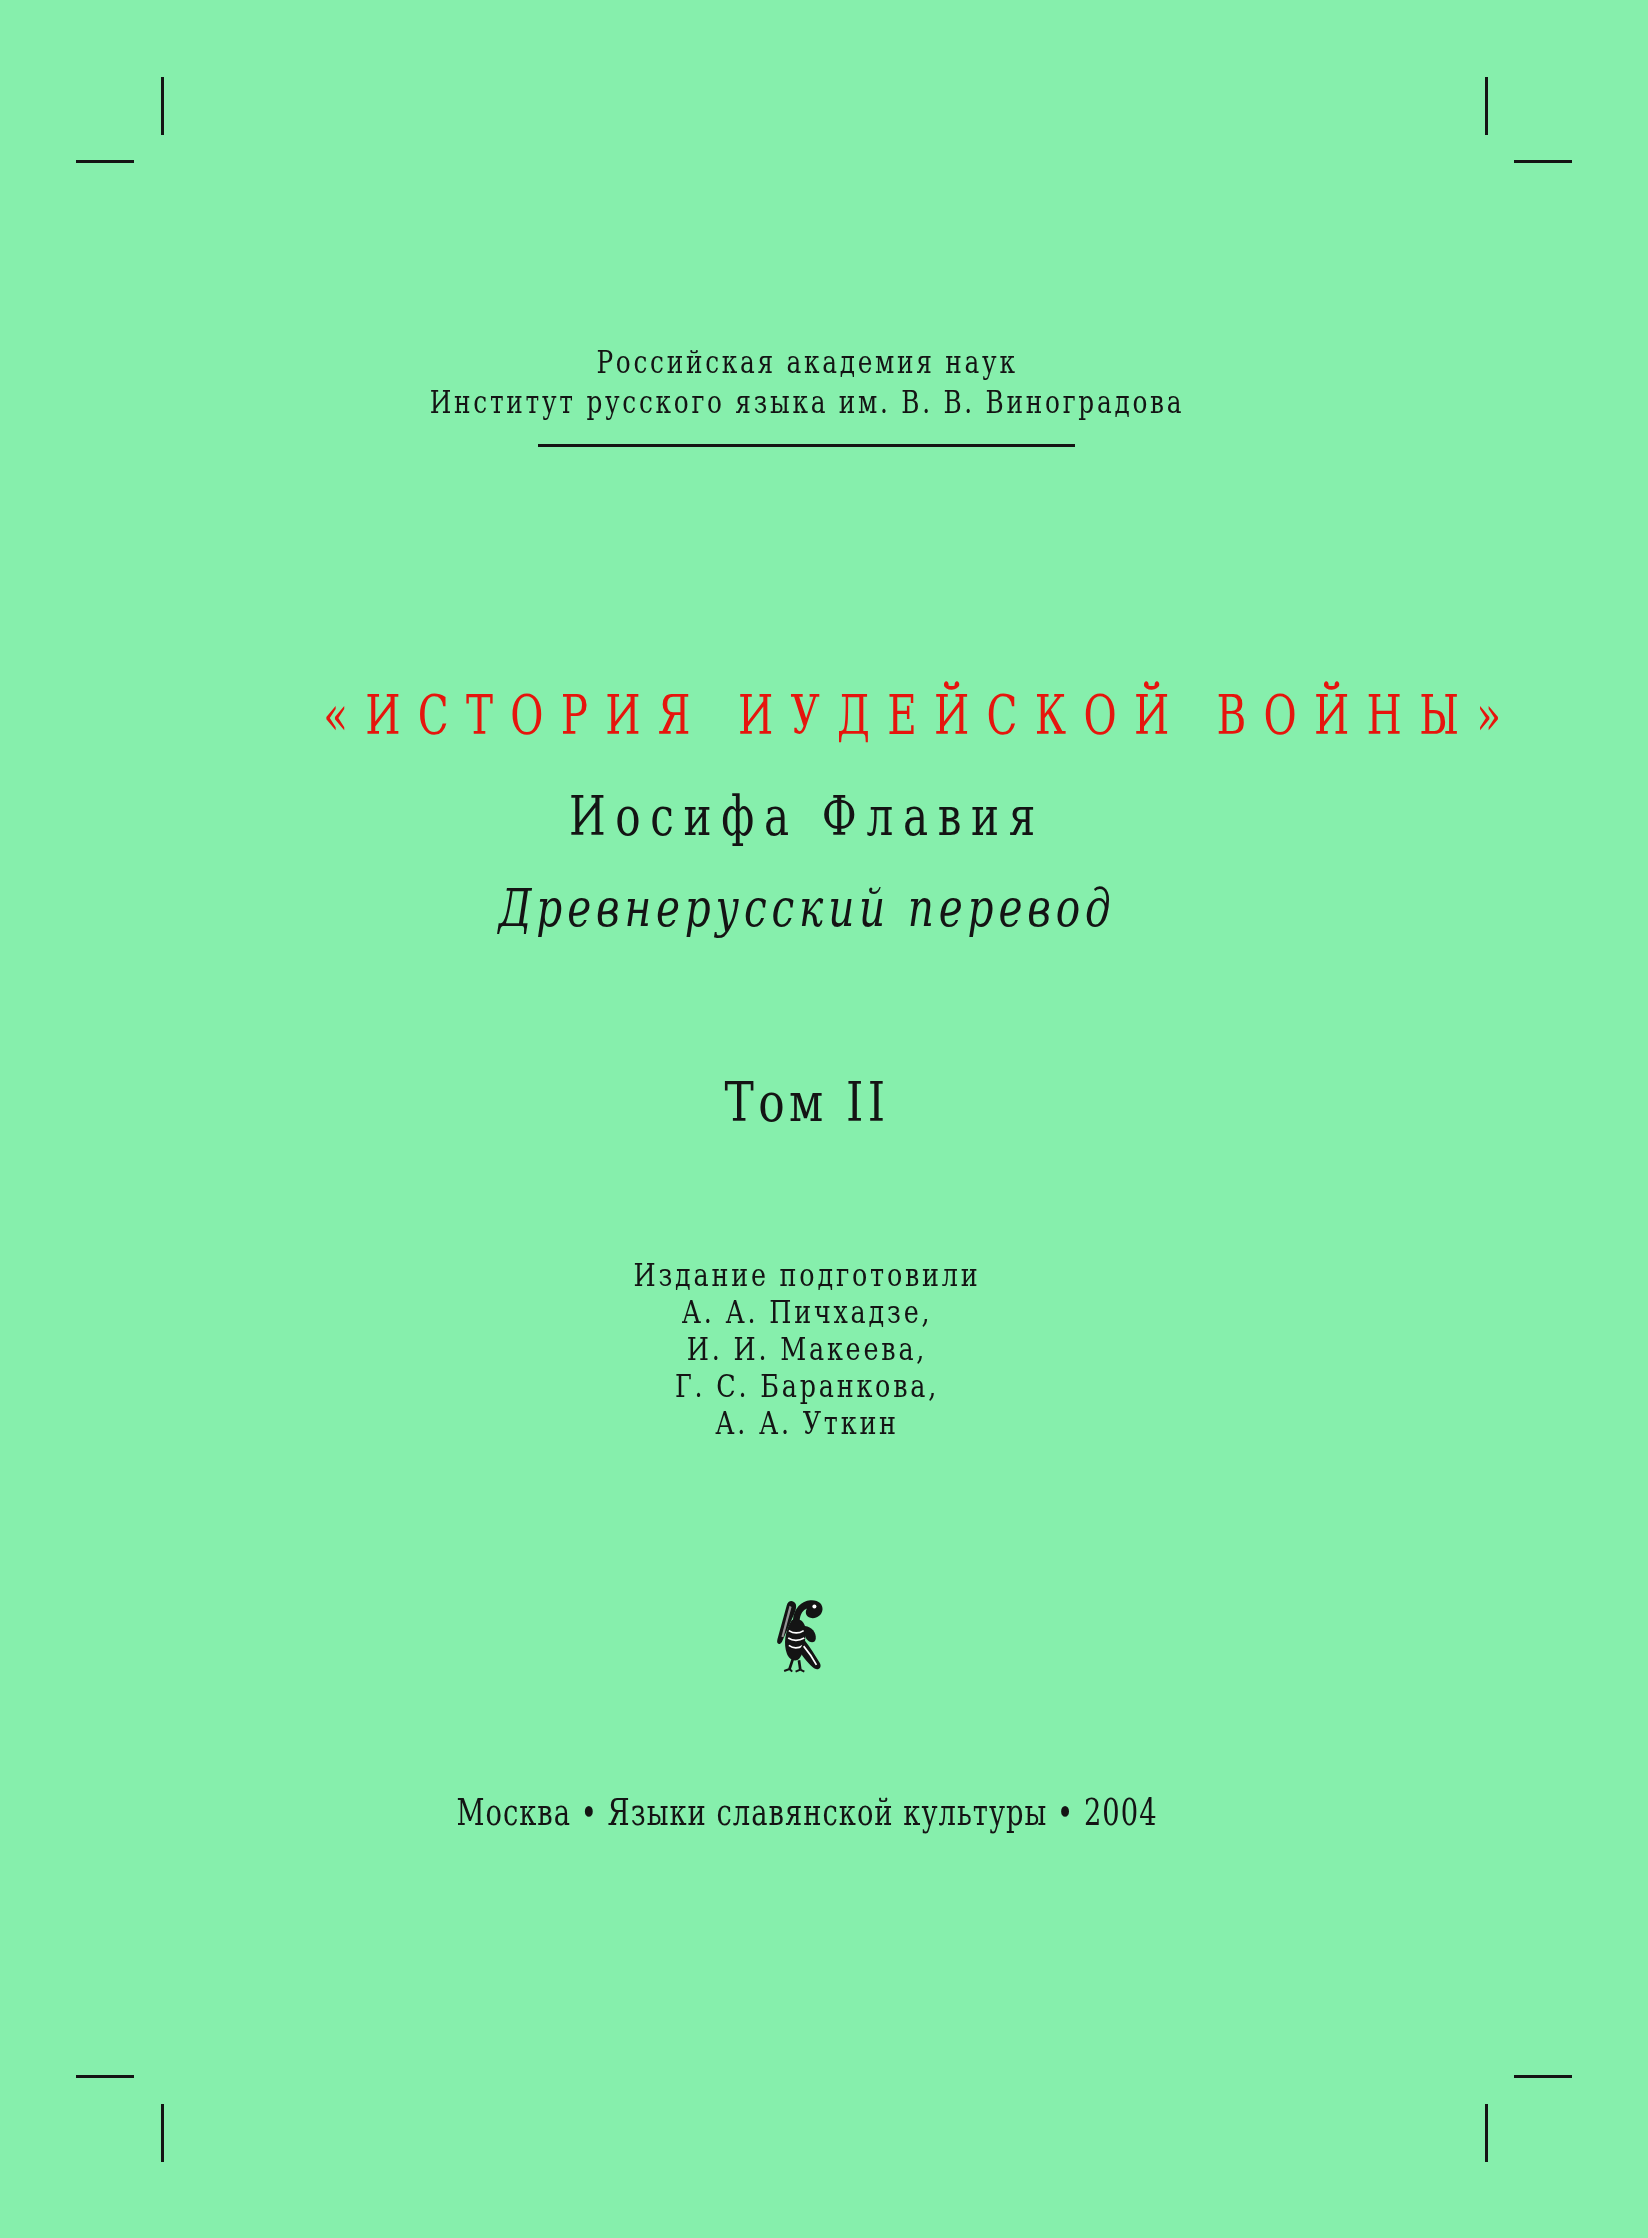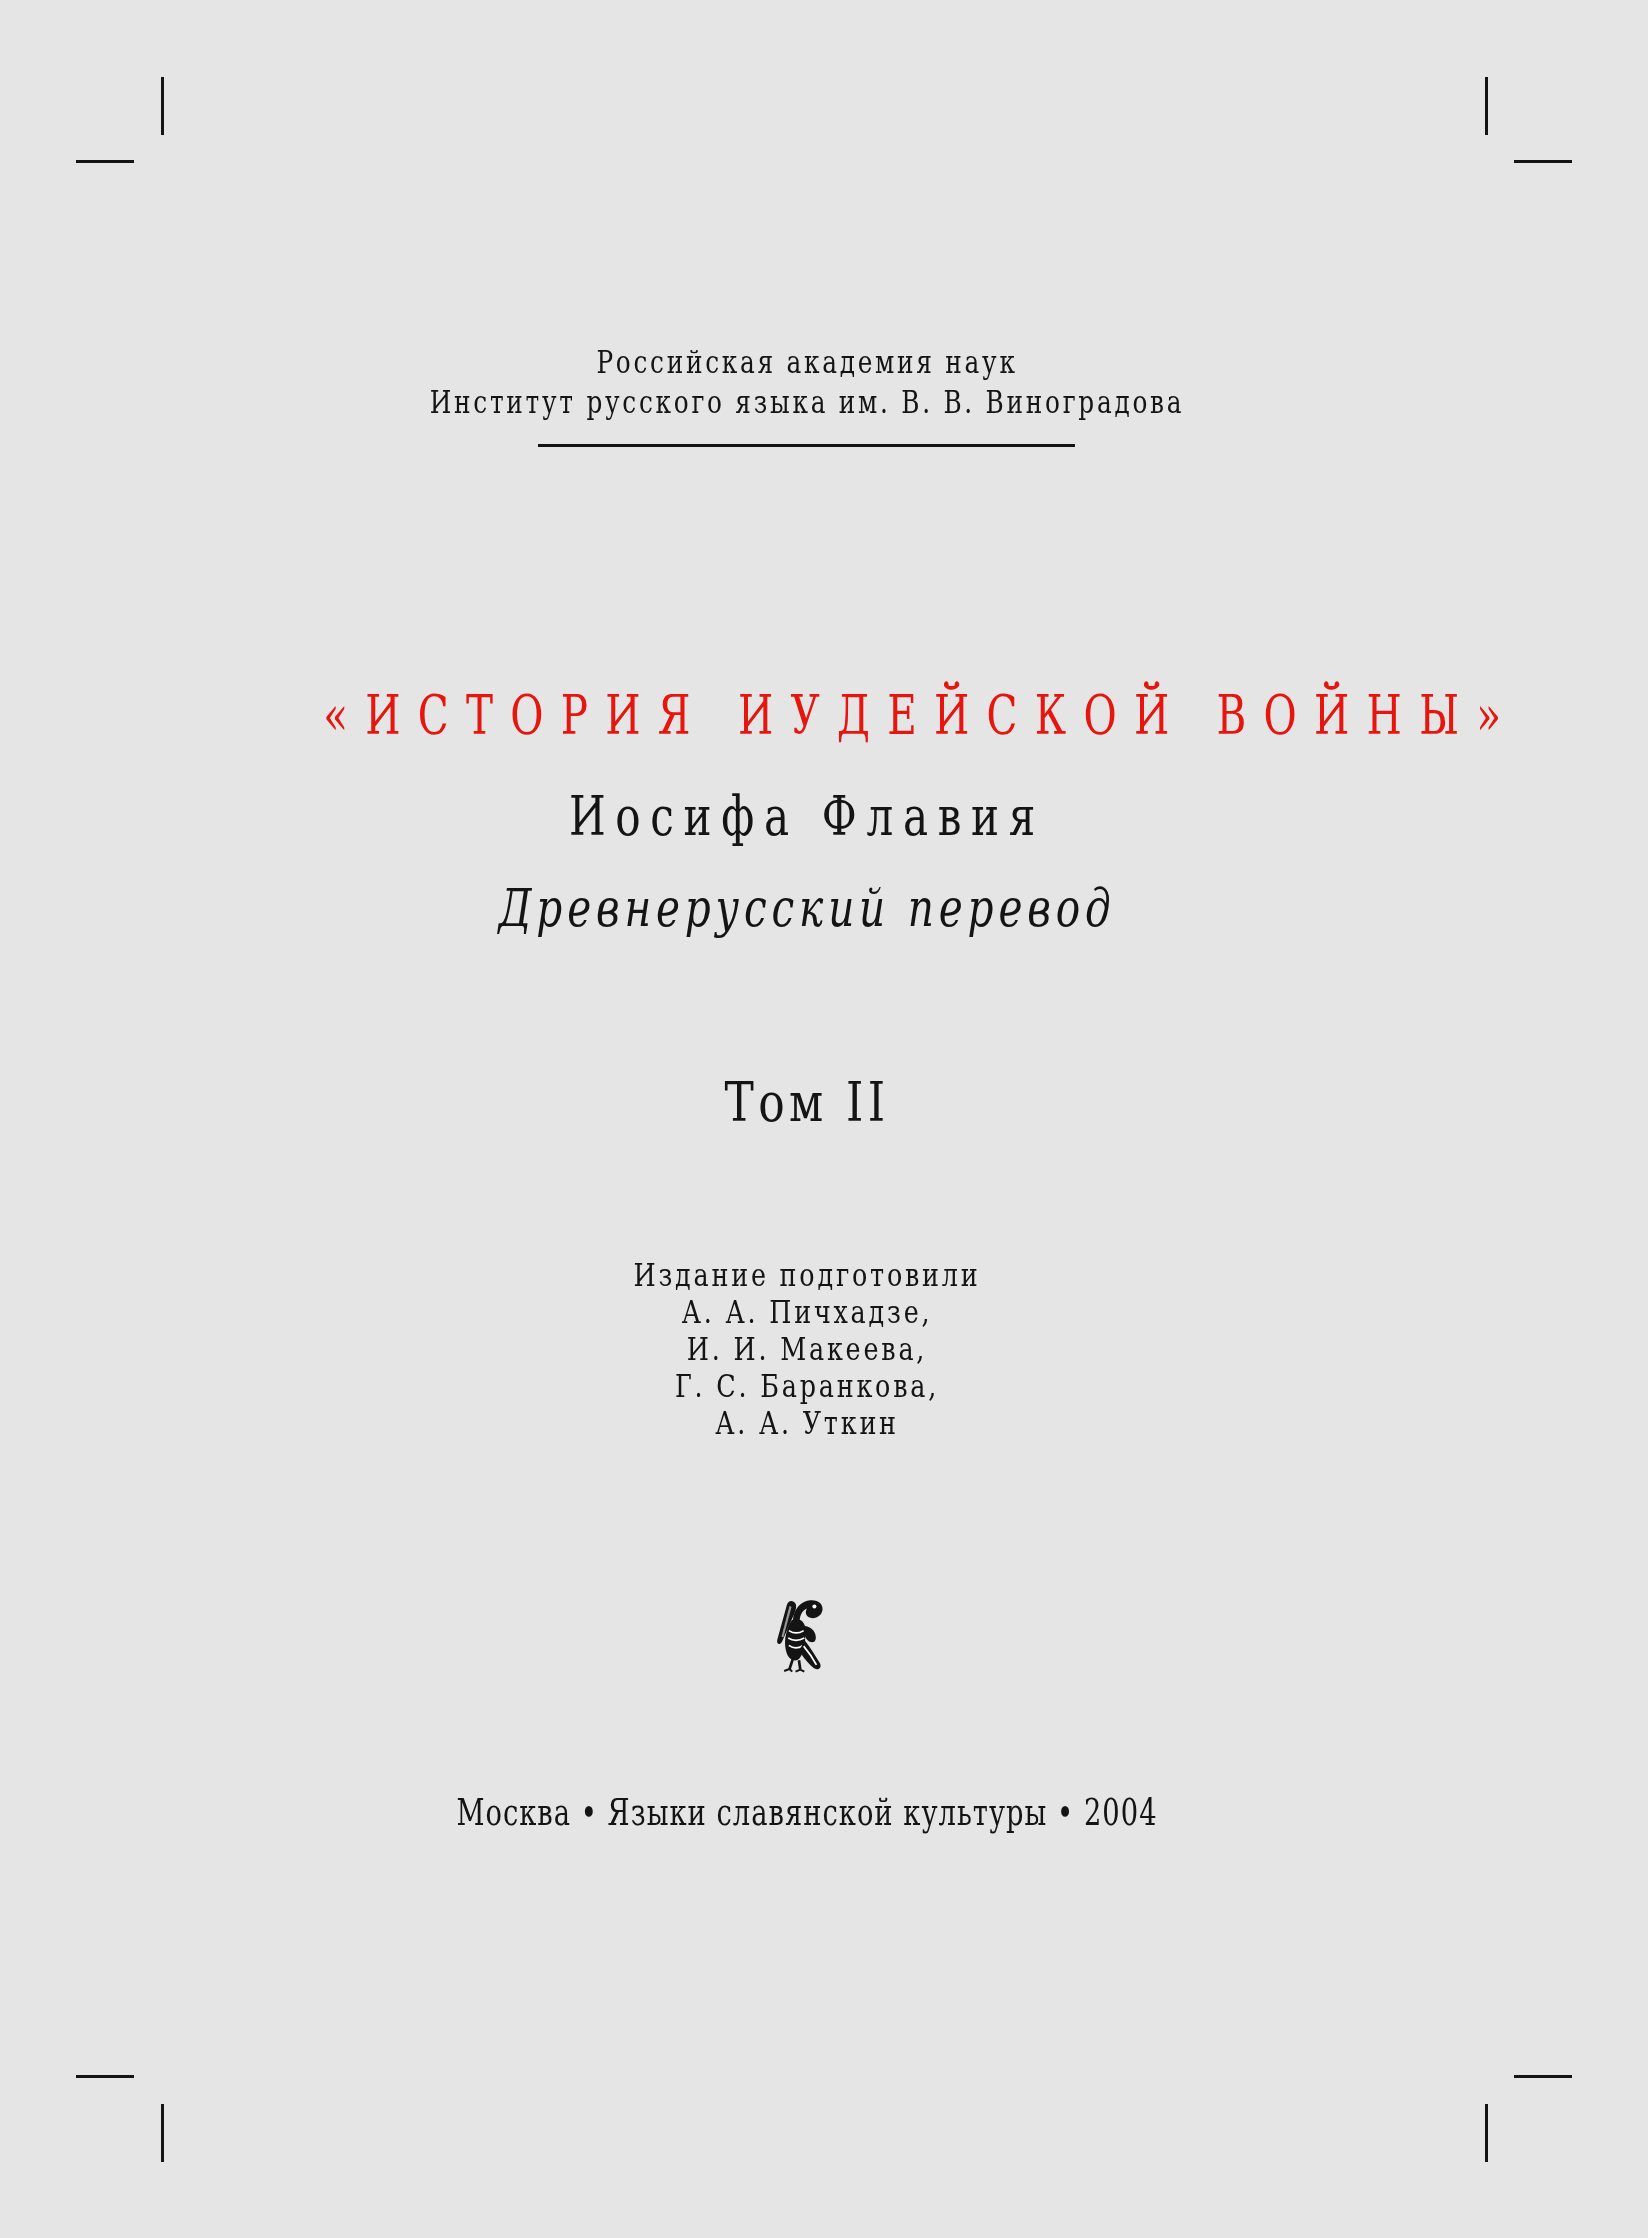--- a/index.html
+++ b/index.html
@@ -4,21 +4,21 @@
 <style>
   html, body {
     margin: 0;
     padding: 0;
     background: #ffffff;
   }
   .page {
     position: relative;
     width: 1649px;
     height: 2239px;
-    background: #e5e5e5;
+    background: #86efac;
     overflow: hidden;
     font-family: "DejaVu Serif", "Liberation Serif", serif;
     color: #141414;
   }
   
   .mark { position: absolute; background: #141414; }
   .mark-v { width: 2.7px; height: 58px; }
   .mark-h { width: 58px; height: 2.7px; }
   .tl-v { left: 161px; top: 77px; }
   .tl-h { left: 76px; top: 160px; }

